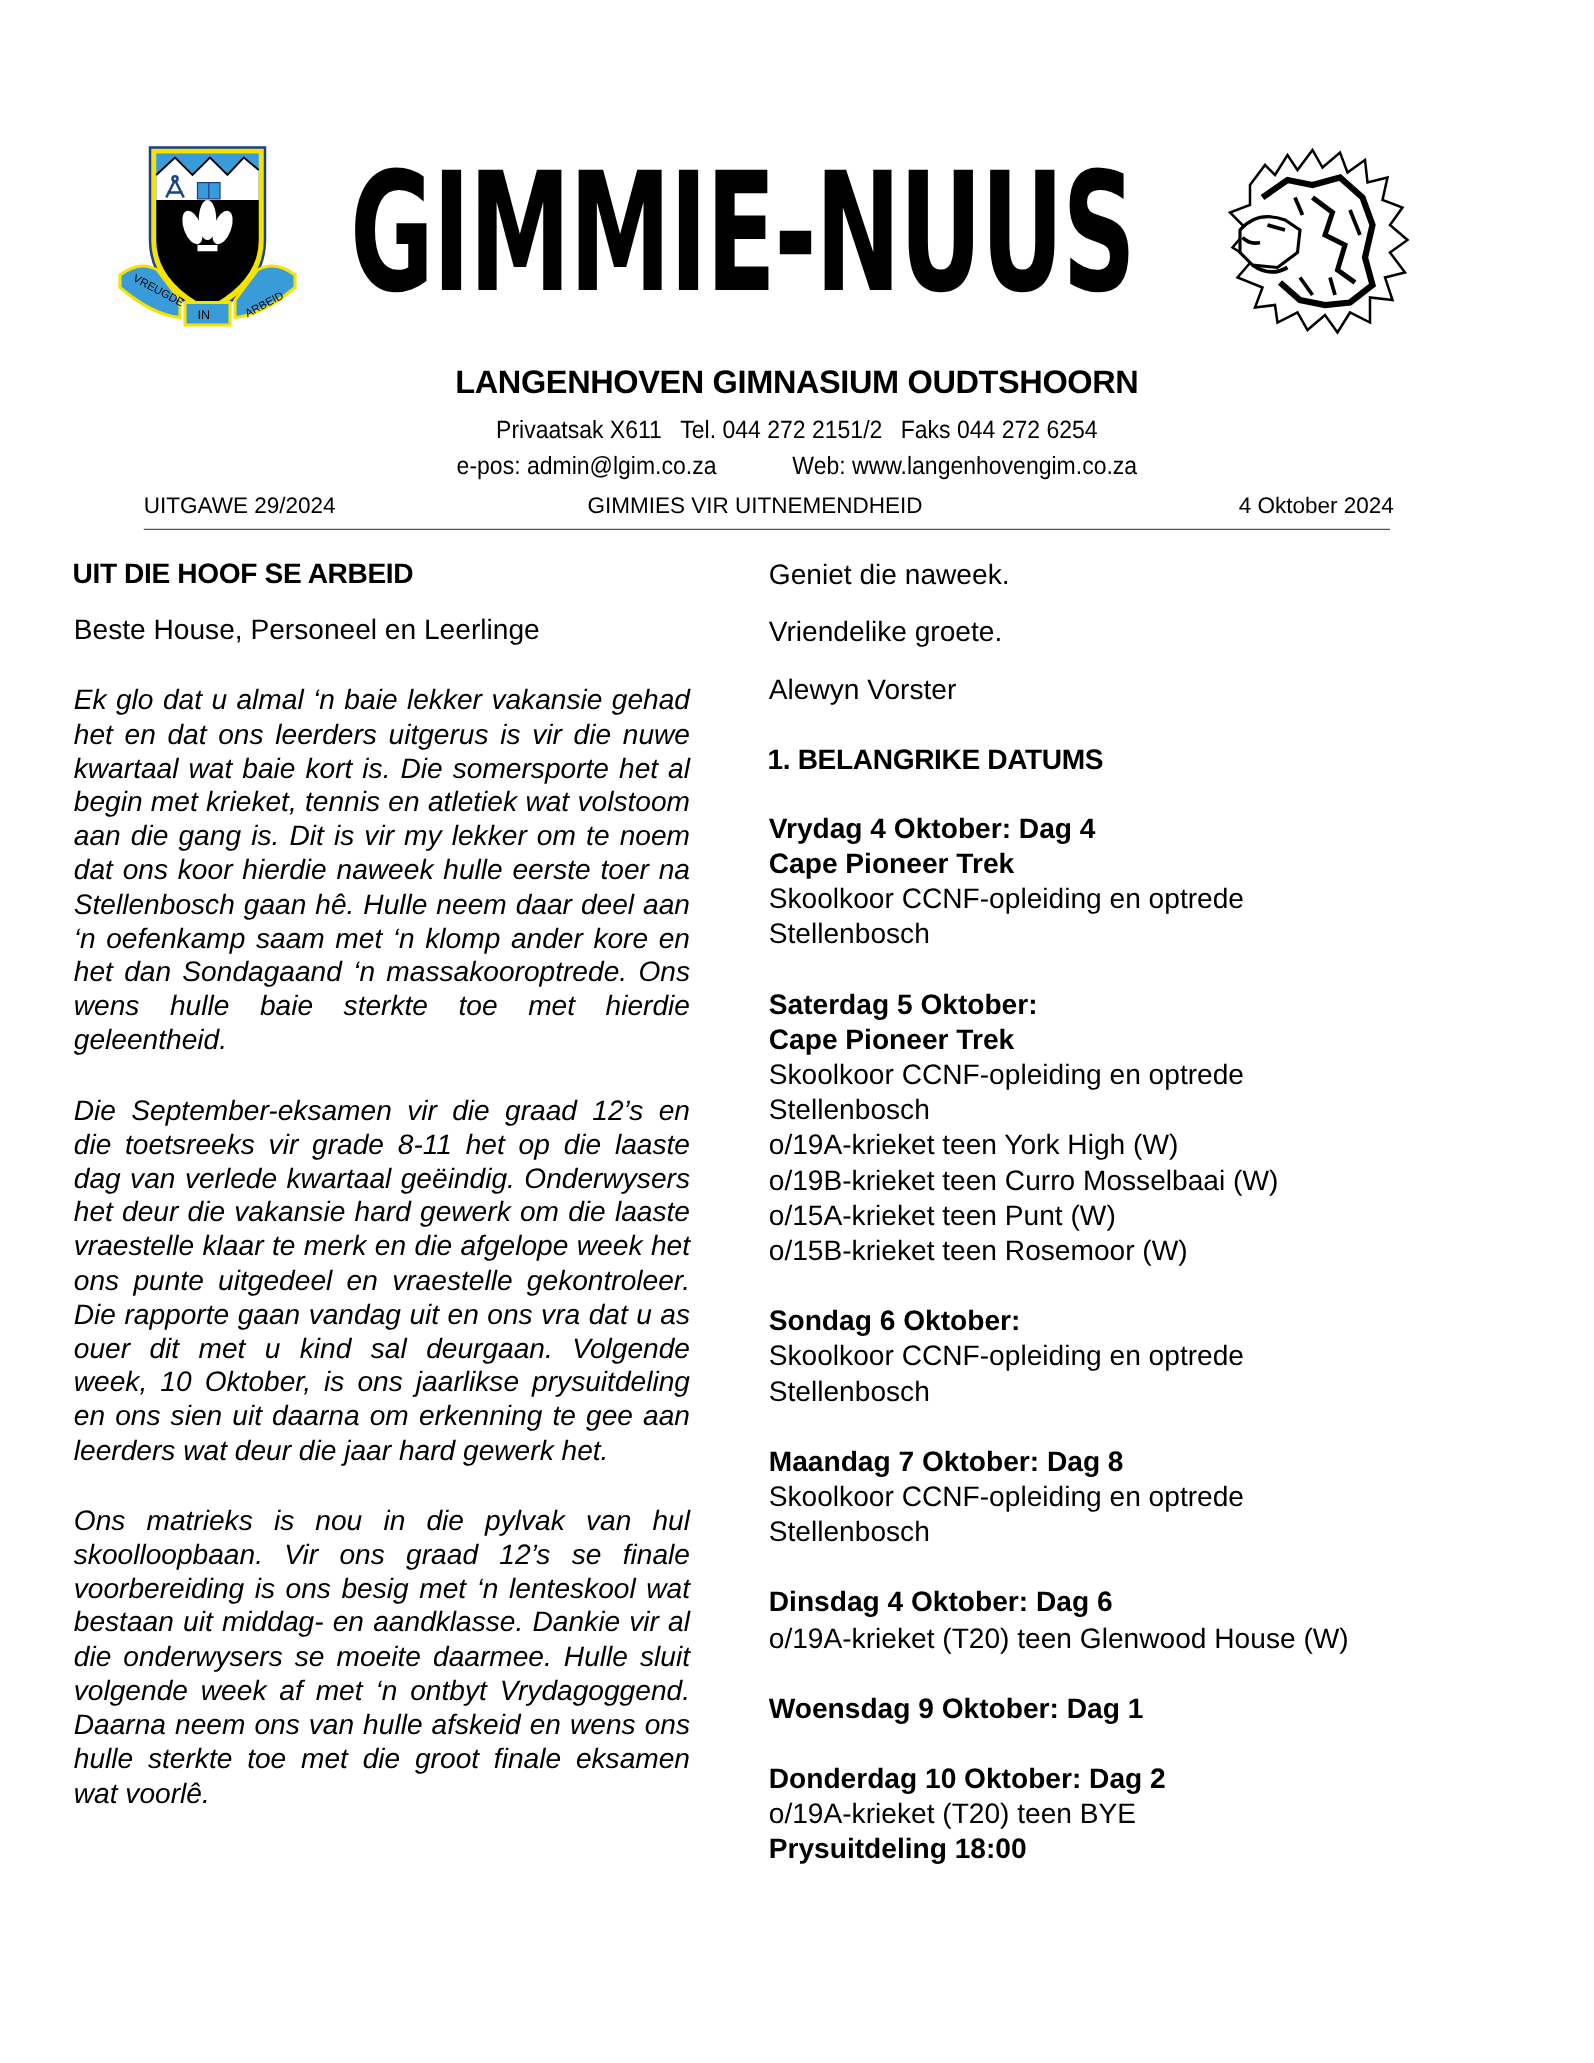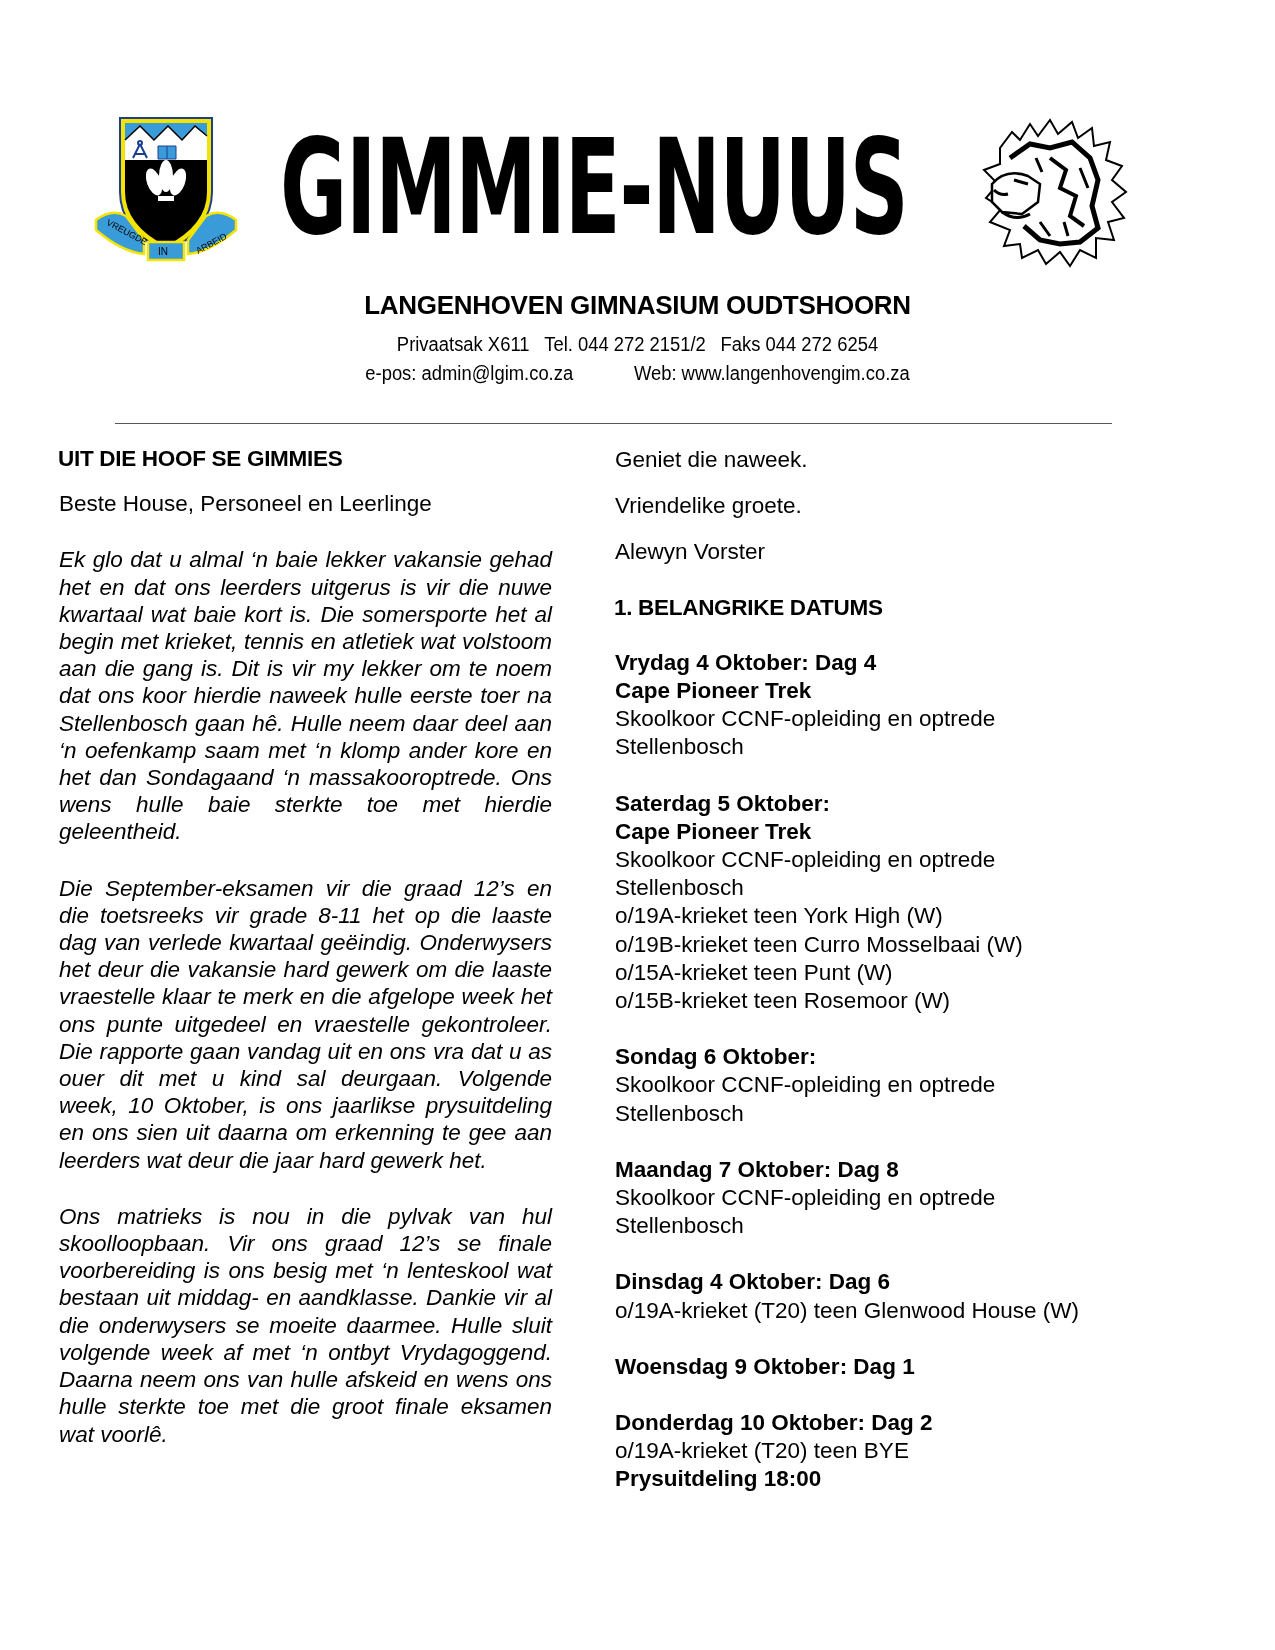--- a/index.html
+++ b/index.html
@@ -98,24 +98,29 @@
 
   <div class="school-name">LANGENHOVEN GIMNASIUM OUDTSHOORN</div>
 
   <div class="contact-line contact-1">
     <span>Privaatsak X611</span><span class="gap"></span><span>Tel. 044 272 2151/2</span><span class="gap"></span><span>Faks 044 272 6254</span>
   </div>
   <div class="contact-line contact-2">
     <span>e-pos: admin@lgim.co.za</span><span class="gap"></span><span>Web:  www.langenhovengim.co.za</span>
   </div>
 
+  <div class="issue-row">
+    <span class="issue-number">UITGAWE 29/2024</span>
+    <span class="motto">GIMMIES VIR UITNEMENDHEID</span>
+    <span class="issue-date">4 Oktober 2024</span>
+  </div>
   <div class="rule"></div>
 
   <div class="col col-left">
-    <h2>UIT DIE HOOF SE GIMMIES</h2>
+    <h2>UIT DIE HOOF SE ARBEID</h2>
     <div class="sp-s"></div>
     <p>Beste House, Personeel en Leerlinge</p>
     <div class="sp-m"></div>
     <p class="justify">Ek glo dat u almal ‘n baie lekker vakansie gehad het en dat ons leerders uitgerus is vir die nuwe kwartaal wat baie kort is. Die somersporte het al begin met krieket, tennis en atletiek wat volstoom aan die gang is. Dit is vir my lekker om te noem dat ons koor hierdie naweek hulle eerste toer na Stellenbosch gaan hê. Hulle neem daar deel aan ‘n oefenkamp saam met ‘n klomp ander kore en het dan Sondagaand ‘n massakooroptrede. Ons wens hulle baie sterkte toe met hierdie geleentheid.</p>
     <div class="sp-m"></div>
     <p class="justify">Die September-eksamen vir die graad 12’s en die toetsreeks vir grade 8-11 het op die laaste dag van verlede kwartaal geëindig. Onderwysers het deur die vakansie hard gewerk om die laaste vraestelle klaar te merk en die afgelope week het ons punte uitgedeel en vraestelle gekontroleer. Die rapporte gaan vandag uit en ons vra dat u as ouer dit met u kind sal deurgaan. Volgende week, 10 Oktober, is ons jaarlikse prysuitdeling en ons sien uit daarna om erkenning te gee aan leerders wat deur die jaar hard gewerk het.</p>
     <div class="sp-m"></div>
     <p class="justify">Ons matrieks is nou in die pylvak van hul skoolloopbaan. Vir ons graad 12’s se finale voorbereiding is ons besig met ‘n lenteskool wat bestaan uit middag- en aandklasse. Dankie vir al die onderwysers se moeite daarmee. Hulle sluit volgende week af met ‘n ontbyt Vrydagoggend. Daarna neem ons van hulle afskeid en wens ons hulle sterkte toe met die groot finale eksamen wat voorlê.</p>
   </div>
 

